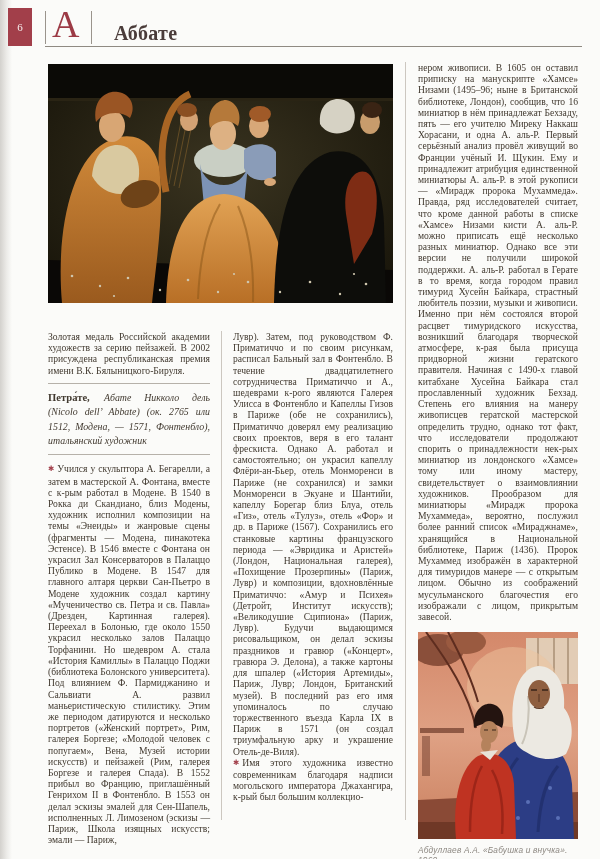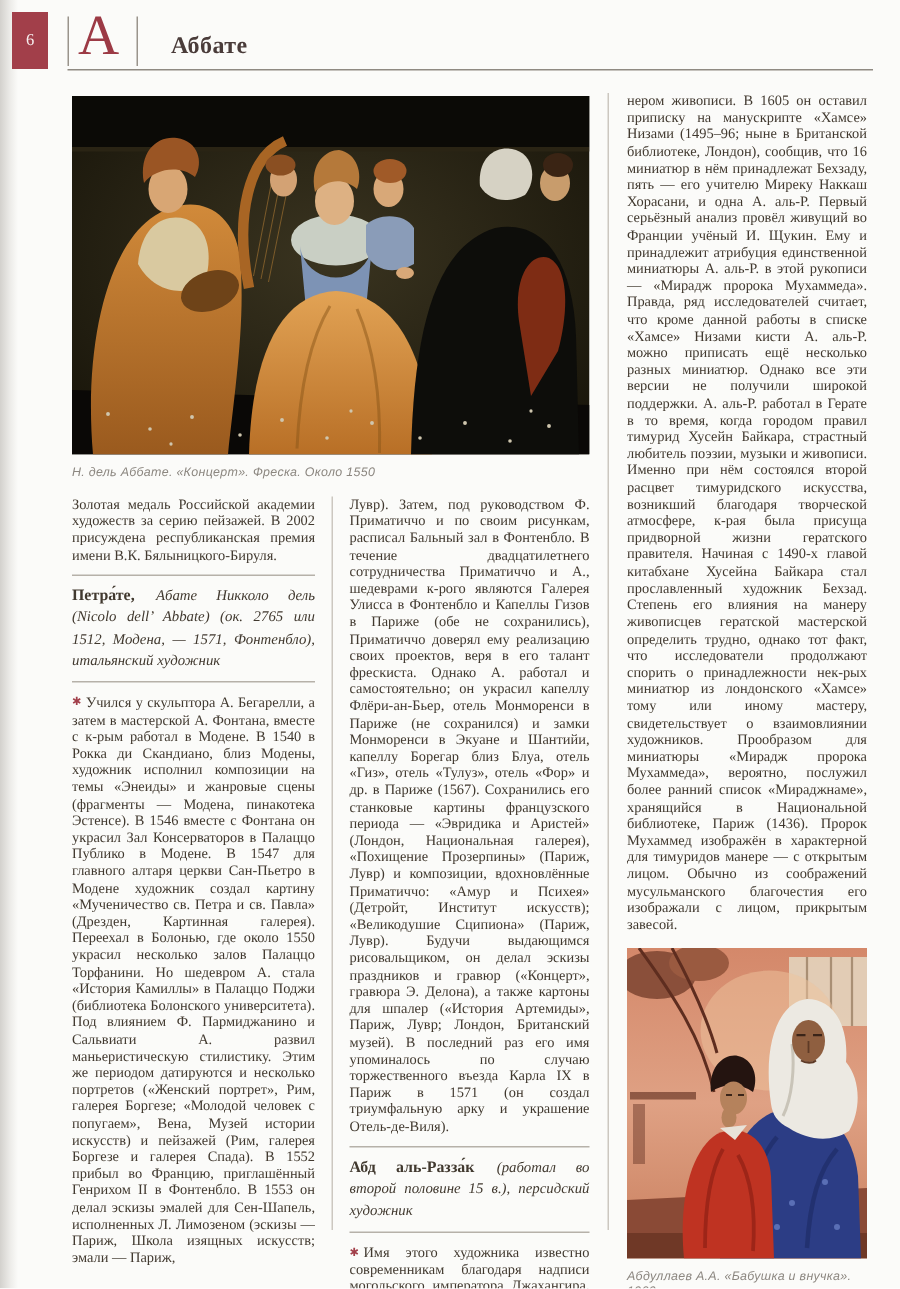--- a/index.html
+++ b/index.html
@@ -11,21 +11,21 @@
   }
   .book-edge{position:absolute;left:0;top:0;width:12px;height:100%;
     background:linear-gradient(90deg,#d3d1cd 0%,#ecebe8 55%,rgba(255,255,255,0) 100%);}
   
   .pagenum{position:absolute;left:8px;top:8px;width:24px;height:38px;background:#a23f4a;
     color:#f6eeee;font-size:11px;display:flex;align-items:center;justify-content:center;}
   .vrule{position:absolute;width:1px;background:#9a948c;}
   .vrule1{left:45px;top:11px;height:33px;}
   .vrule2{left:91px;top:11px;height:33px;}
   .letter{position:absolute;left:52px;top:2px;font-size:38px;line-height:44px;color:#9c3a45;}
-  .running-head{position:absolute;left:114px;top:22px;font-size:16px;font-weight:bold;
+  .running-head{position:absolute;left:114px;top:22px;font-size:20px;font-weight:bold;
     color:#4a3c3a;letter-spacing:.3px;}
   .hrule{position:absolute;left:45px;top:46px;width:537px;height:1px;background:#8f8a82;}
   
   .fig-top{position:absolute;left:48px;top:64px;width:345px;height:239px;margin:0;}
   .fig-top svg,.fig-bottom svg{display:block;width:100%;height:100%;}
   .caption{font-family:"Liberation Sans","DejaVu Sans",sans-serif;font-style:italic;
     font-size:8.3px;color:#8c8780;letter-spacing:.2px;}
   .cap-top{position:absolute;left:48px;top:309px;width:345px;}
   
   .col{position:absolute;top:331px;}
@@ -113,39 +113,34 @@
           <circle cx="232" cy="228" r="1.2"></circle>
           <circle cx="262" cy="218" r="1.3"></circle>
         <circle cx="292" cy="230" r="1.2"></circle>
           <circle cx="318" cy="220" r="1.3"></circle>
           <circle cx="66" cy="232" r="1.1"></circle>
         <circle cx="186" cy="210" r="1.1"></circle>
           <circle cx="306" cy="210" r="1.1"></circle>
       </g>
     </svg>
   </figure>
-  <div class="caption cap-top">Н. дель Аббате. «Концерт». Фреска. Около 1550</div>
 
   <div class="col col1">
     <p class="body">Золотая медаль Российской академии художеств за серию пейзажей. В 2002 присуждена республиканская премия имени В.К. Бялыницкого-Бируля.</p>
     <div class="entry">
       <span class="hw">Петра́те,</span>
       <span class="hwinfo">Абате Никколо дель (Nicolo dell’ Abbate) (ок. 2765 или 1512, Модена, — 1571, Фонтенбло), итальянский художник</span>
     </div>
     <p class="body"><span class="marker">✱</span><span>Учился у скульптора А. Бегарелли, а затем в мастерской А. Фонтана, вместе с к-рым работал в Модене. В 1540 в Рокка ди Скандиано, близ Модены, художник исполнил композиции на темы «Энеиды» и жанровые сцены (фрагменты — Модена, пинакотека Эстенсе). В 1546 вместе с Фонтана он украсил Зал Консерваторов в Палаццо Публико в Модене. В 1547 для главного алтаря церкви Сан-Пьетро в Модене художник создал картину «Мученичество св. Петра и св. Павла» (Дрезден, Картинная галерея). Переехал в Болонью, где около 1550 украсил несколько залов Палаццо Торфанини. Но шедевром А. стала «История Камиллы» в Палаццо Поджи (библиотека Болонского университета). Под влиянием Ф. Пармиджанино и Сальвиати А. развил маньеристическую стилистику. Этим же периодом датируются и несколько портретов («Женский портрет», Рим, галерея Боргезе; «Молодой человек с попугаем», Вена, Музей истории искусств) и пейзажей (Рим, галерея Боргезе и галерея Спада). В 1552 прибыл во Францию, приглашённый Генрихом II в Фонтенбло. В 1553 он делал эскизы эмалей для Сен-Шапель, исполненных Л. Лимозеном (эскизы — Париж, Школа изящных искусств; эмали — Париж,</span></p>
   </div>
 
   <div class="divider divider1"></div>
 
   <div class="col col2">
     <p class="body">Лувр). Затем, под руководством Ф. Приматиччо и по своим рисункам, расписал Бальный зал в Фонтенбло. В течение двадцатилетнего сотрудничества Приматиччо и А., шедеврами к-рого являются Галерея Улисса в Фонтенбло и Капеллы Гизов в Париже (обе не сохранились), Приматиччо доверял ему реализацию своих проектов, веря в его талант фрескиста. Однако А. работал и самостоятельно; он украсил капеллу Флёри-ан-Бьер, отель Монморенси в Париже (не сохранился) и замки Монморенси в Экуане и Шантийи, капеллу Борегар близ Блуа, отель «Гиз», отель «Тулуз», отель «Фор» и др. в Париже (1567). Сохранились его станковые картины французского периода — «Эвридика и Аристей» (Лондон, Национальная галерея), «Похищение Прозерпины» (Париж, Лувр) и композиции, вдохновлённые Приматиччо: «Амур и Психея» (Детройт, Институт искусств); «Великодушие Сципиона» (Париж, Лувр). Будучи выдающимся рисовальщиком, он делал эскизы праздников и гравюр («Концерт», гравюра Э. Делона), а также картоны для шпалер («История Артемиды», Париж, Лувр; Лондон, Британский музей). В последний раз его имя упоминалось по случаю торжественного въезда Карла IX в Париж в 1571 (он создал триумфальную арку и украшение Отель-де-Виля).</p>
-    <div class="entry">
-      <span class="hw">Абд аль-Разза́к</span>
-      <span class="hwinfo">(работал во второй половине 15 в.), персидский художник</span>
-    </div>
     <p class="body"><span class="marker">✱</span><span>Имя этого художника известно современникам благодаря надписи могольского императора Джахангира, к-рый был большим коллекцио-</span></p>
   </div>
 
   <div class="divider divider2"></div>
 
   <div class="col col3">
     <p class="body">нером живописи. В 1605 он оставил приписку на манускрипте «Хамсе» Низами (1495–96; ныне в Британской библиотеке, Лондон), сообщив, что 16 миниатюр в нём принадлежат Бехзаду, пять — его учителю Миреку Наккаш Хорасани, и одна А. аль-Р. Первый серьёзный анализ провёл живущий во Франции учёный И. Щукин. Ему и принадлежит атрибуция единственной миниатюры А. аль-Р. в этой рукописи — «Мирадж пророка Мухаммеда». Правда, ряд исследователей считает, что кроме данной работы в списке «Хамсе» Низами кисти А. аль-Р. можно приписать ещё несколько разных миниатюр. Однако все эти версии не получили широкой поддержки. А. аль-Р. работал в Герате в то время, когда городом правил тимурид Хусейн Байкара, страстный любитель поэзии, музыки и живописи. Именно при нём состоялся второй расцвет тимуридского искусства, возникший благодаря творческой атмосфере, к-рая была присуща придворной жизни гератского правителя. Начиная с 1490-х главой китабхане Хусейна Байкара стал прославленный художник Бехзад. Степень его влияния на манеру живописцев гератской мастерской определить трудно, однако тот факт, что исследователи продолжают спорить о принадлежности нек-рых миниатюр из лондонского «Хамсе» тому или иному мастеру, свидетельствует о взаимовлиянии художников. Прообразом для миниатюры «Мирадж пророка Мухаммеда», вероятно, послужил более ранний список «Мираджнаме», хранящийся в Национальной библиотеке, Париж (1436). Пророк Мухаммед изображён в характерной для тимуридов манере — с открытым лицом. Обычно из соображений мусульманского благочестия его изображали с лицом, прикрытым завесой.</p>
     <figure class="fig-bottom">
       <svg viewBox="0 0 160 207" preserveAspectRatio="none">
         <defs>

